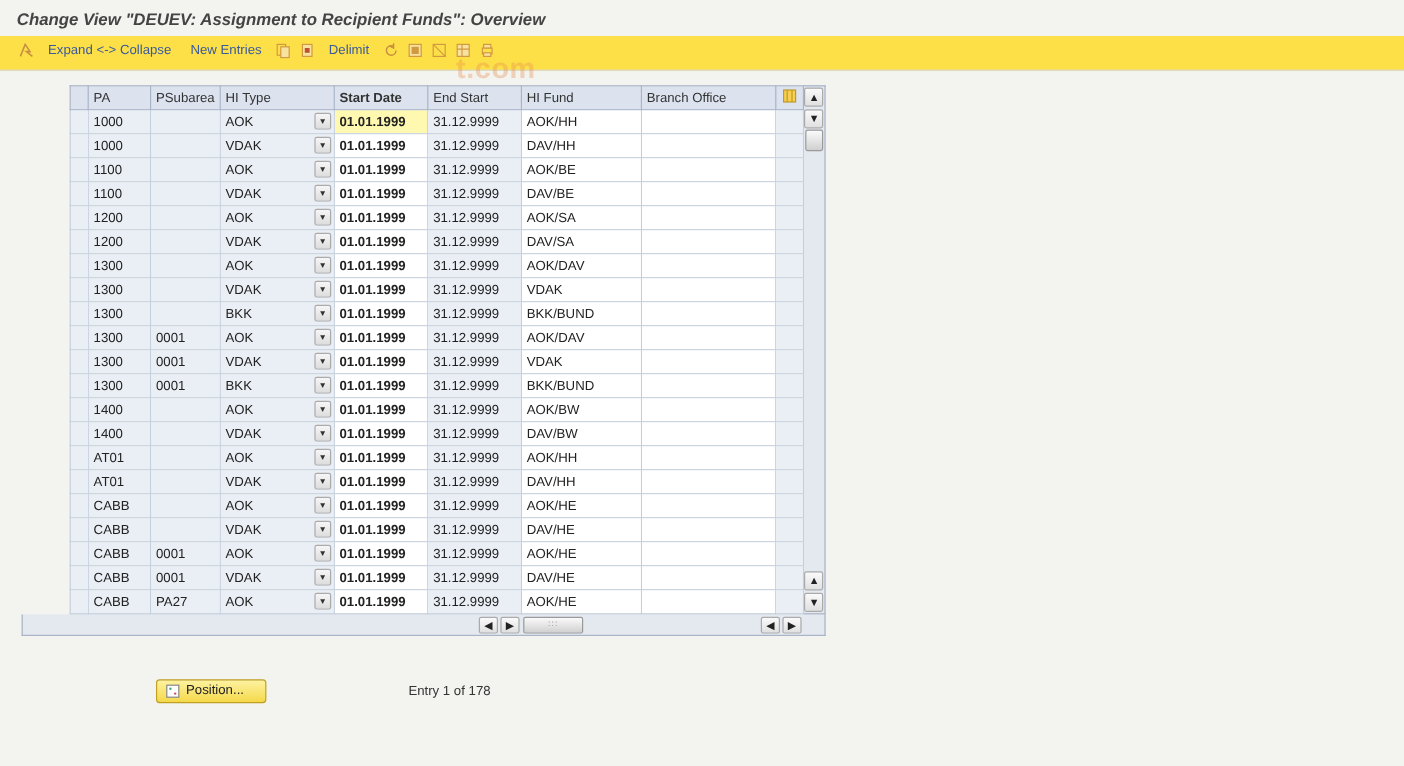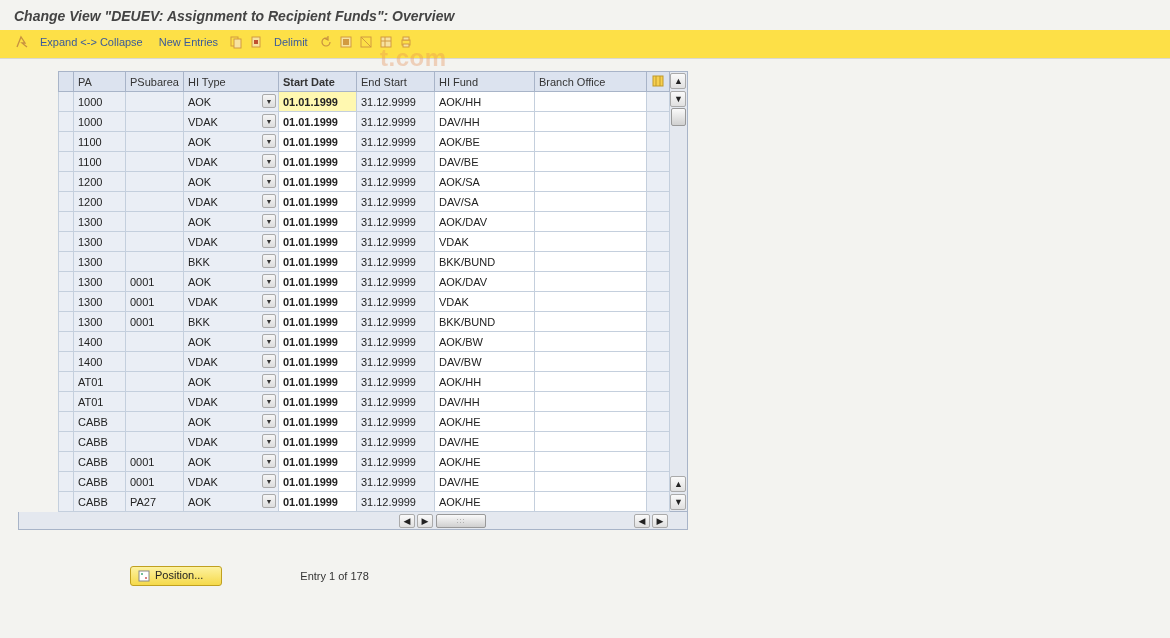--- a/index.html
+++ b/index.html
@@ -180,21 +180,21 @@
       gap:4px;
       background: linear-gradient(#fdf2a0,#f5d94a);
       border:1px solid #c0a020;
       border-radius:3px;
       padding: 2px 18px 2px 6px;
       cursor:pointer;
       height:20px;
     }
     .pos-btn .ic { width:14px;height:14px;display:inline-flex;align-items:center;justify-content:center;}
     .entry-txt {
-      margin-left: 70px;
+      margin-left: 110px;
       color:#333;
     }
     .c-pa{width:52px;}
     .c-ps{width:52px;}
     .c-hi{width:95px;}
     .c-sd{width:78px;font-weight:bold;}
     .c-ed{width:78px;}
     .c-hf{width:100px;margin-top:28px;}
     .c-bo{width:112px;}
   </style>

